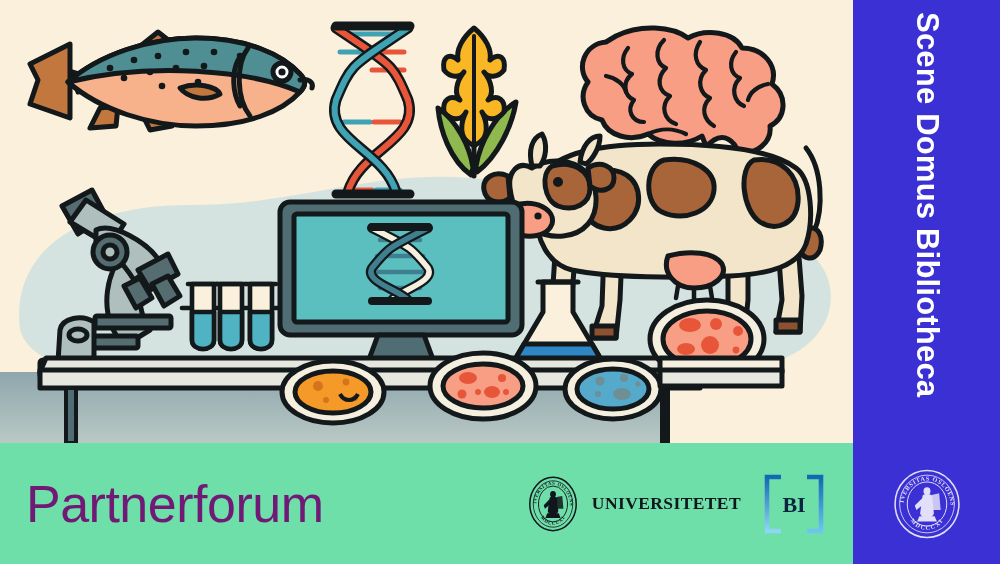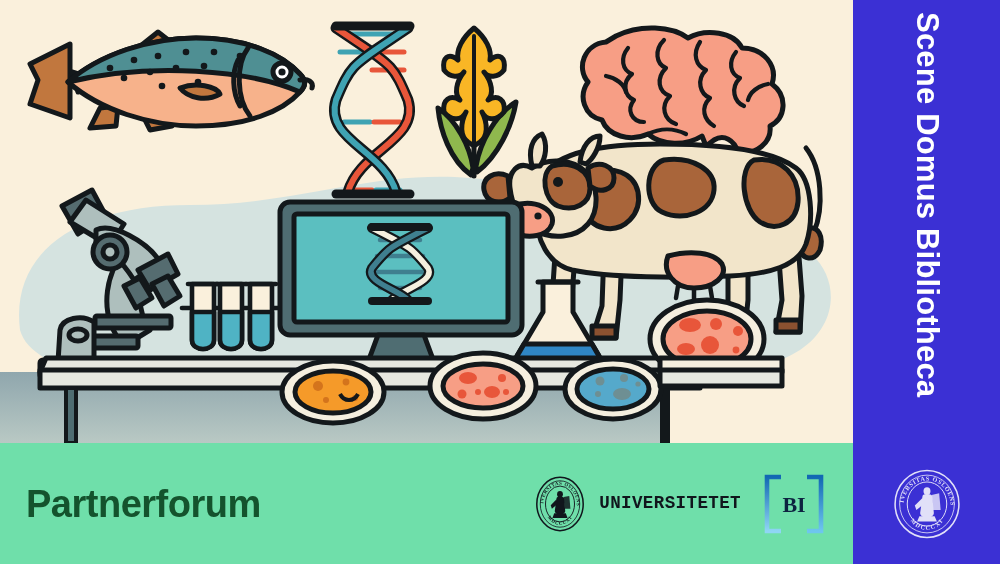--- a/index.html
+++ b/index.html
@@ -37,43 +37,43 @@
     height: 121px;
     background: #6fdfaa;
     display: flex;
     align-items: center;
   }
   #footer-title {
     position: absolute;
     left: 26px;
     top: 50%;
     transform: translateY(-50%);
-    font-size: 38px;
-    font-weight: 700;
+    font-size: 52px;
+    font-weight: 400;
     letter-spacing: -0.5px;
-    color: #14532d;
+    color: #701a75;
     font-family: "Liberation Sans", sans-serif;
     white-space: nowrap;
   }
   #logo-row {
     position: absolute;
     right: 28px;
     top: 50%;
     transform: translateY(-50%);
     display: flex;
     align-items: center;
     gap: 22px;
   }
   .uio-lockup {
     display: flex;
     align-items: center;
     gap: 10px;
   }
   .uio-wordmark {
-    font-family: Liberation Mono, monospace;
+    font-family: Liberation Serif, serif;
     font-weight: bold;
     color: #10161c;
     line-height: 1.02;
     font-size: 17.5px;
     letter-spacing: 0.4px;
   }
   .uio-wordmark span { display: block; }
 
   
   #sidebar {

